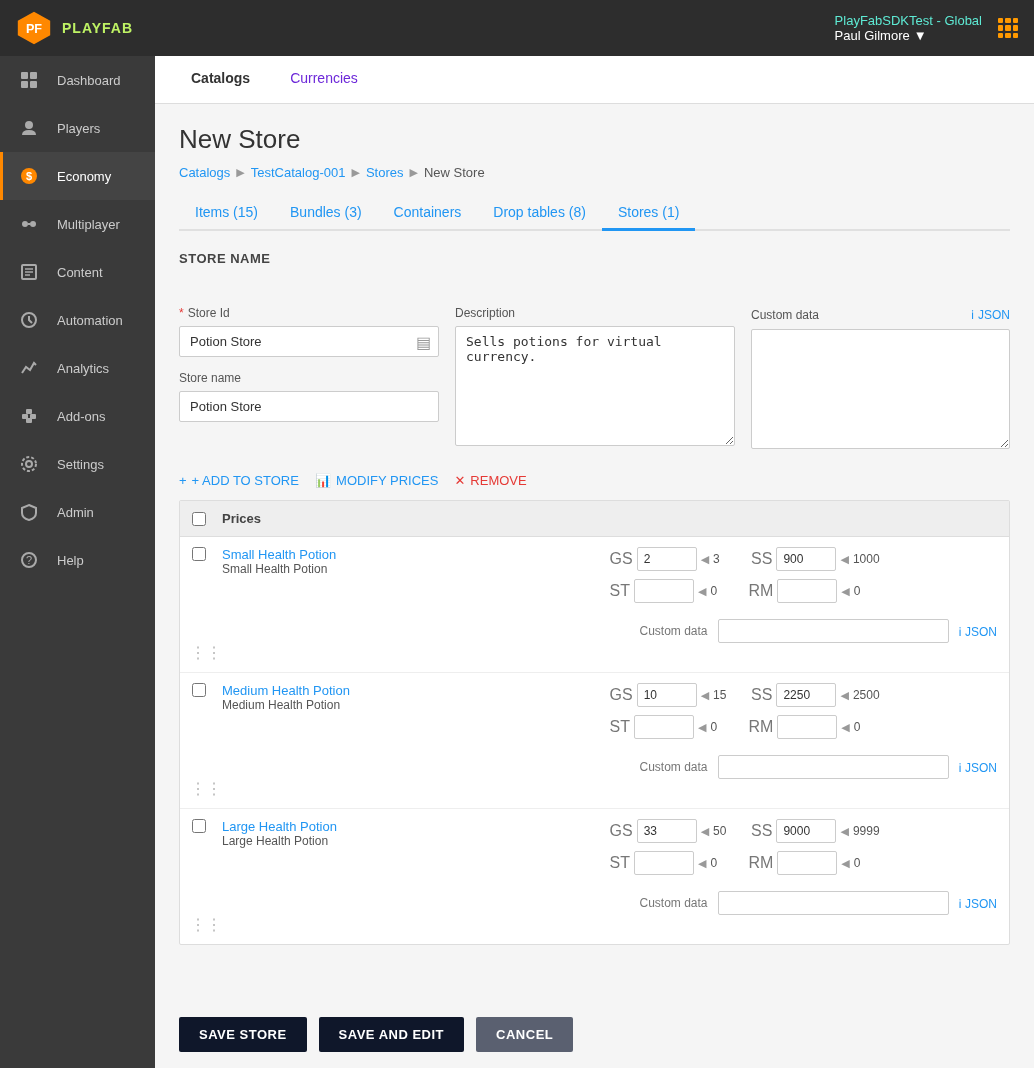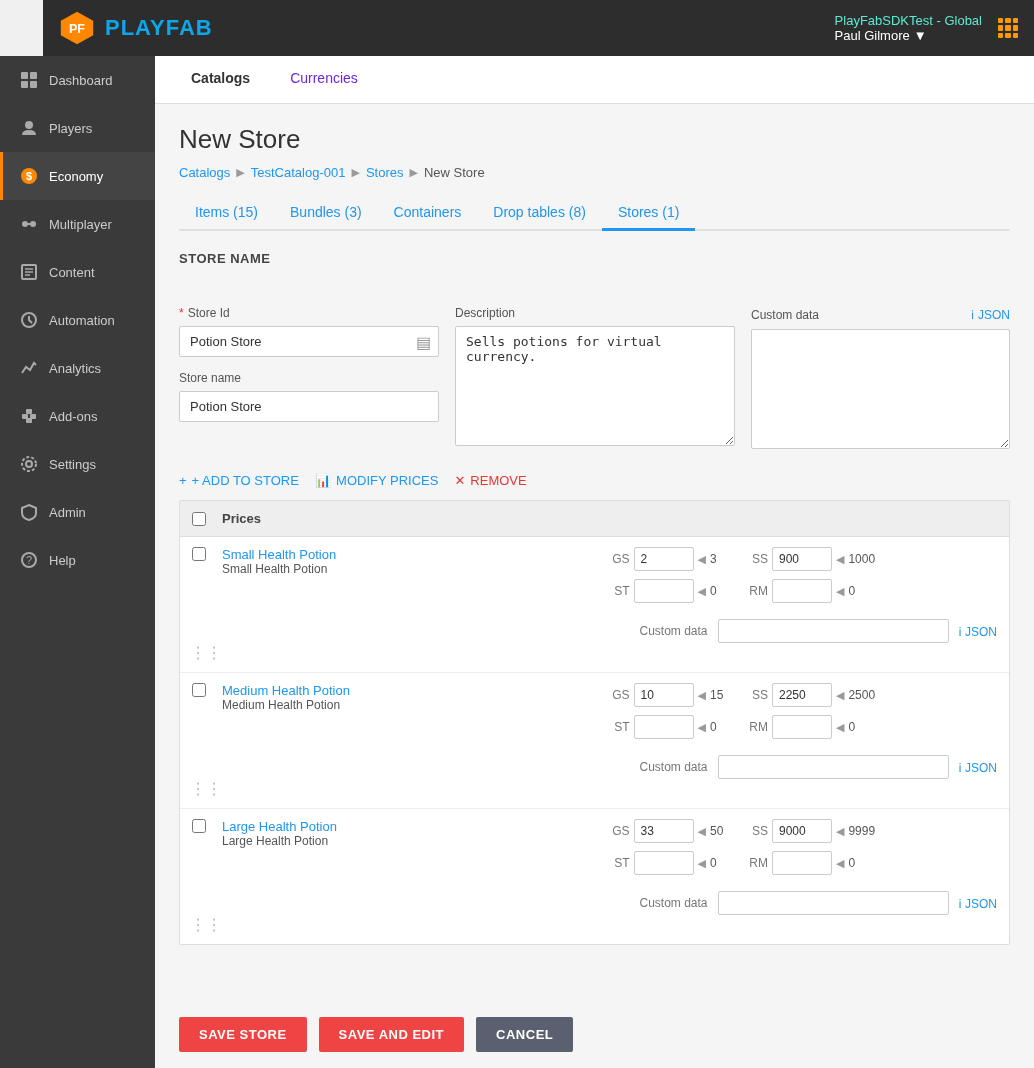--- a/index.html
+++ b/index.html
@@ -8,35 +8,34 @@
     
     .top-header {
       background: #2d2d2d;
       color: #fff;
       display: flex;
       align-items: center;
       justify-content: space-between;
       padding: 0 16px;
       height: 56px;
       flex-shrink: 0;
-      margin-left: 43px;
     }
     .logo-area {
       display: flex;
       align-items: center;
       gap: 10px;
     }
     .logo-icon {
       width: 36px;
       height: 36px;
     }
     .logo-text {
-      font-size: 22px;
+      font-size: 14px;
       font-weight: bold;
-      color: #0ea5e9;
+      color: #bef264;
       letter-spacing: 1px;
     }
     .header-right {
       display: flex;
       align-items: center;
       gap: 16px;
     }
     .header-user {
       text-align: right;
     }
@@ -76,21 +75,21 @@
       width: 155px;
       background: #3a3a3a;
       flex-shrink: 0;
       display: flex;
       flex-direction: column;
       overflow-y: auto;
     }
     .sidebar-item {
       display: flex;
       align-items: center;
-      gap: 10px;
+      gap: 18px;
       padding: 14px 16px;
       color: #ccc;
       cursor: pointer;
       font-size: 13px;
       border-left: 3px solid transparent;
       text-align: center;
     }
     .sidebar-item.active { background: #444; color: #fff; border-left-color: #f80; }
     .sidebar-icon {
       width: 20px;
@@ -318,21 +317,21 @@
       align-items: center;
       gap: 8px;
       flex-wrap: wrap;
     }
     .price-group {
       display: flex;
       align-items: center;
       gap: 4px;
     }
     .price-label {
-      font-size: 12px;
+      font-size: 16px;
       color: #777;
       min-width: 20px;
       text-align: right;
     }
     .price-input {
       width: 60px;
       border: 1px solid #ccc;
       border-radius: 2px;
       padding: 4px 6px;
       font-size: 12px;
@@ -375,21 +374,21 @@
 
     
     .footer-buttons {
       display: flex;
       gap: 12px;
       padding: 16px 24px;
       background: #f5f5f5;
       flex-shrink: 0;
     }
     .btn-primary {
-      background: #ef4444;
+      background: #0f172a;
       color: #fff;
       border: none;
       padding: 10px 20px;
       font-size: 13px;
       font-weight: 700;
       letter-spacing: 0.5px;
       cursor: pointer;
       border-radius: 2px;
       text-transform: uppercase;
     }

